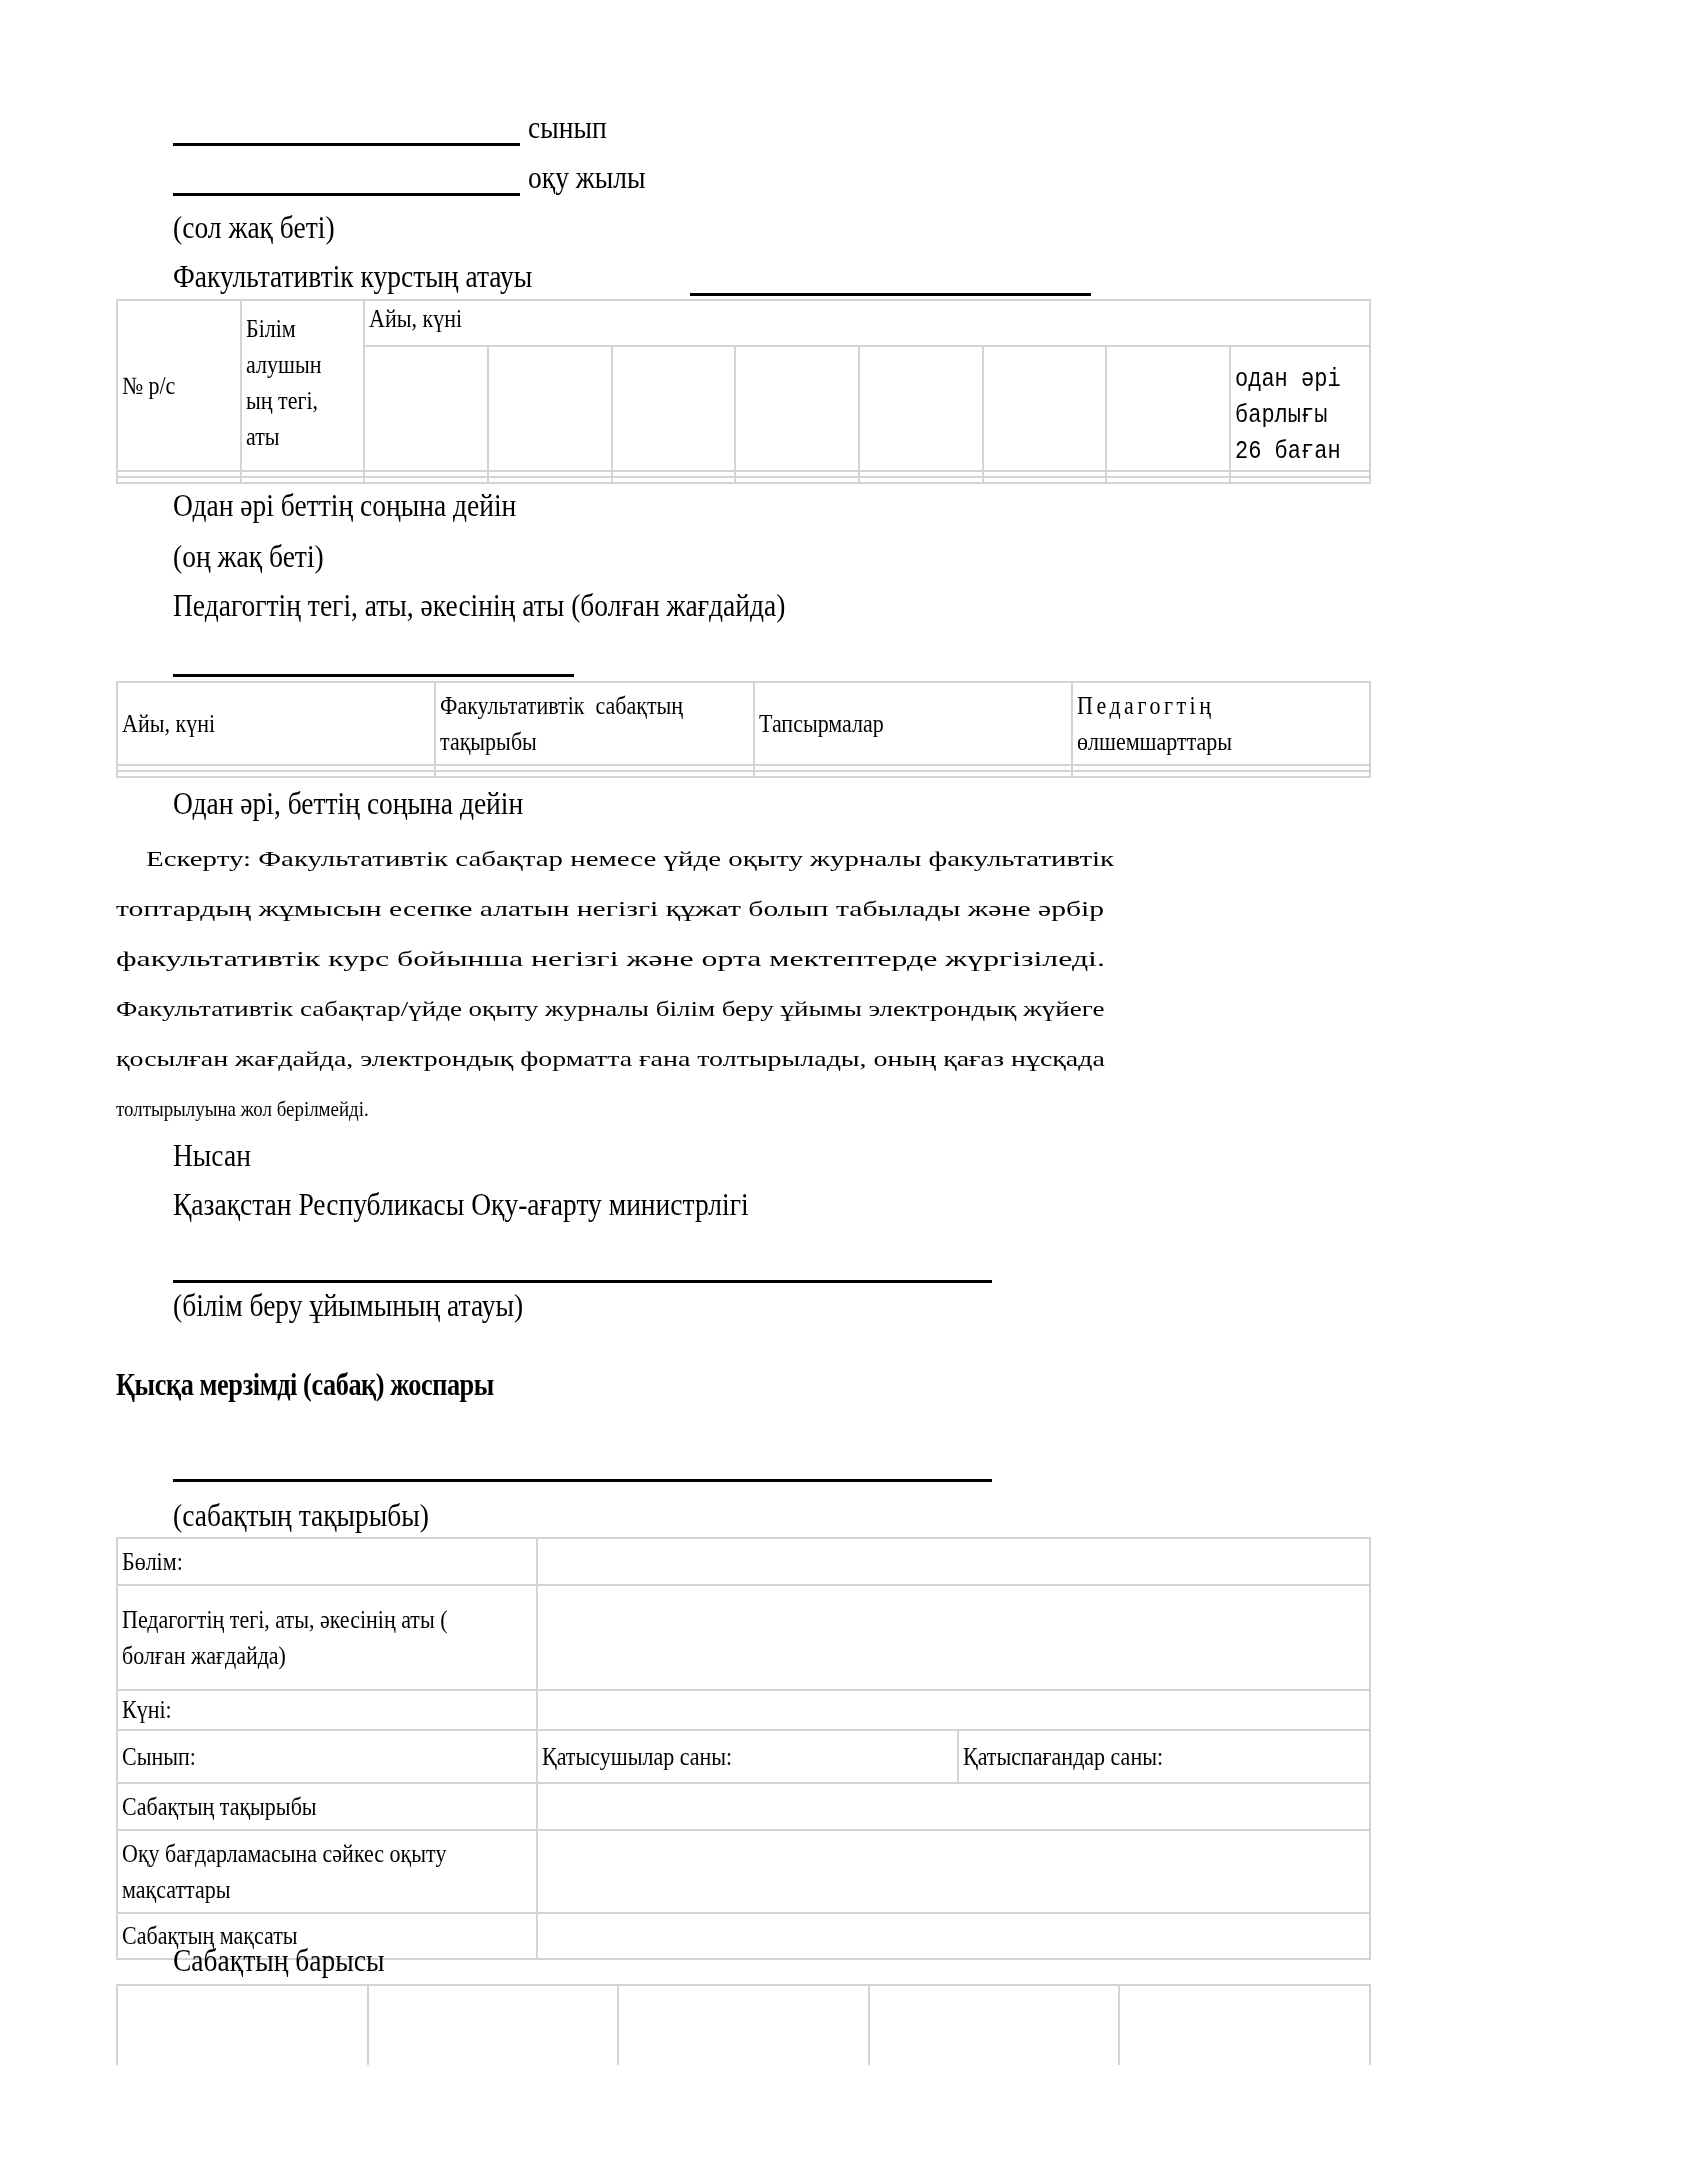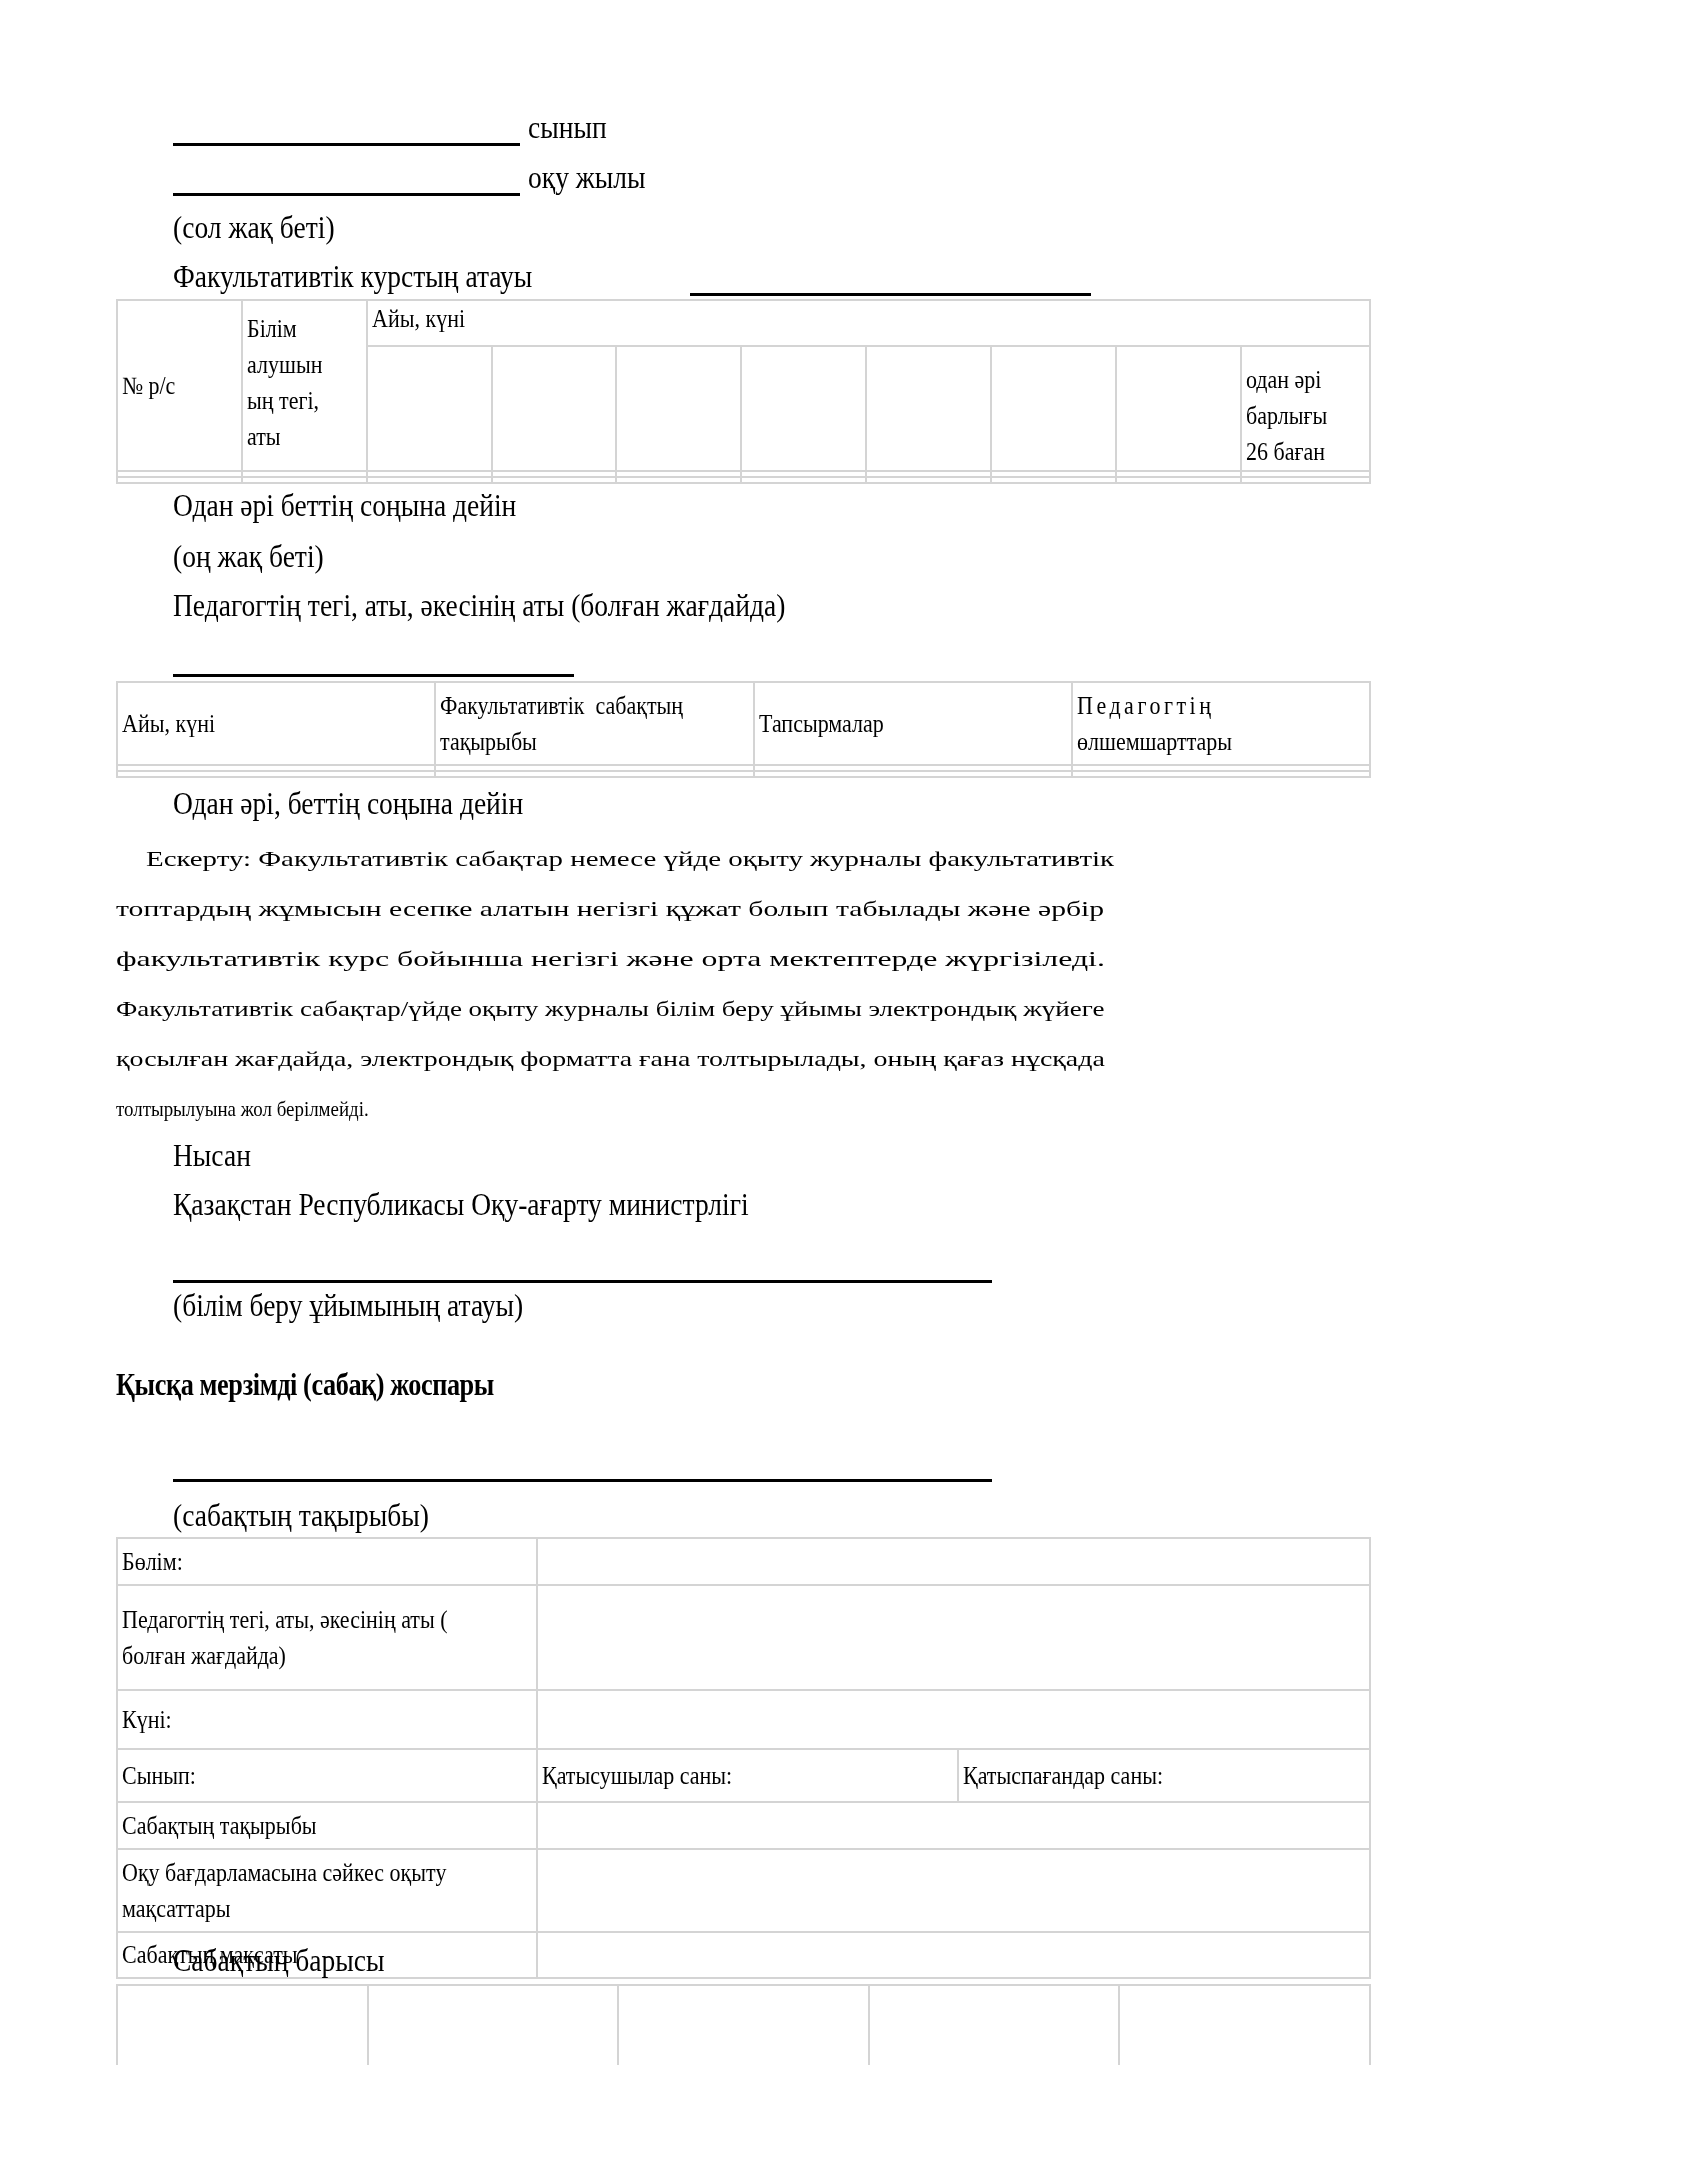--- a/index.html
+++ b/index.html
@@ -58,21 +58,21 @@
     <td colspan="8" style="vertical-align:top;"><span class="cond">Айы, күні</span></td>
   </tr>
   <tr style="height:125px;">
     <td></td>
     <td></td>
     <td></td>
     <td></td>
     <td></td>
     <td></td>
     <td></td>
-    <td style="vertical-align:bottom;">
+    <td style="vertical-align:bottom;font-family:Liberation Mono, monospace;">
       <div class="cond">одан әрі</div>
       <div class="cond">барлығы</div>
       <div class="cond">26 баған</div>
     </td>
   </tr>
   <tr class="ghostrow">
         <td></td>
         <td></td>
         <td></td>
         <td></td>
@@ -170,21 +170,21 @@
     <td><span class="cond">Бөлім:</span></td>
     <td colspan="2"></td>
   </tr>
   <tr style="height:105px;">
     <td>
       <div class="cond">Педагогтің тегі, аты, әкесінің аты (</div>
       <div class="cond">болған жағдайда)</div>
     </td>
     <td colspan="2"></td>
   </tr>
-  <tr style="height:59px;">
+  <tr style="height:40px;">
     <td><span class="cond">Күні:</span></td>
     <td colspan="2"></td>
   </tr>
   <tr style="height:53px;">
     <td><span class="cond">Сынып:</span></td>
     <td><span class="cond">Қатысушылар саны:</span></td>
     <td><span class="cond">Қатыспағандар саны:</span></td>
   </tr>
   <tr style="height:47px;">
     <td><span class="cond">Сабақтың тақырыбы</span></td>

